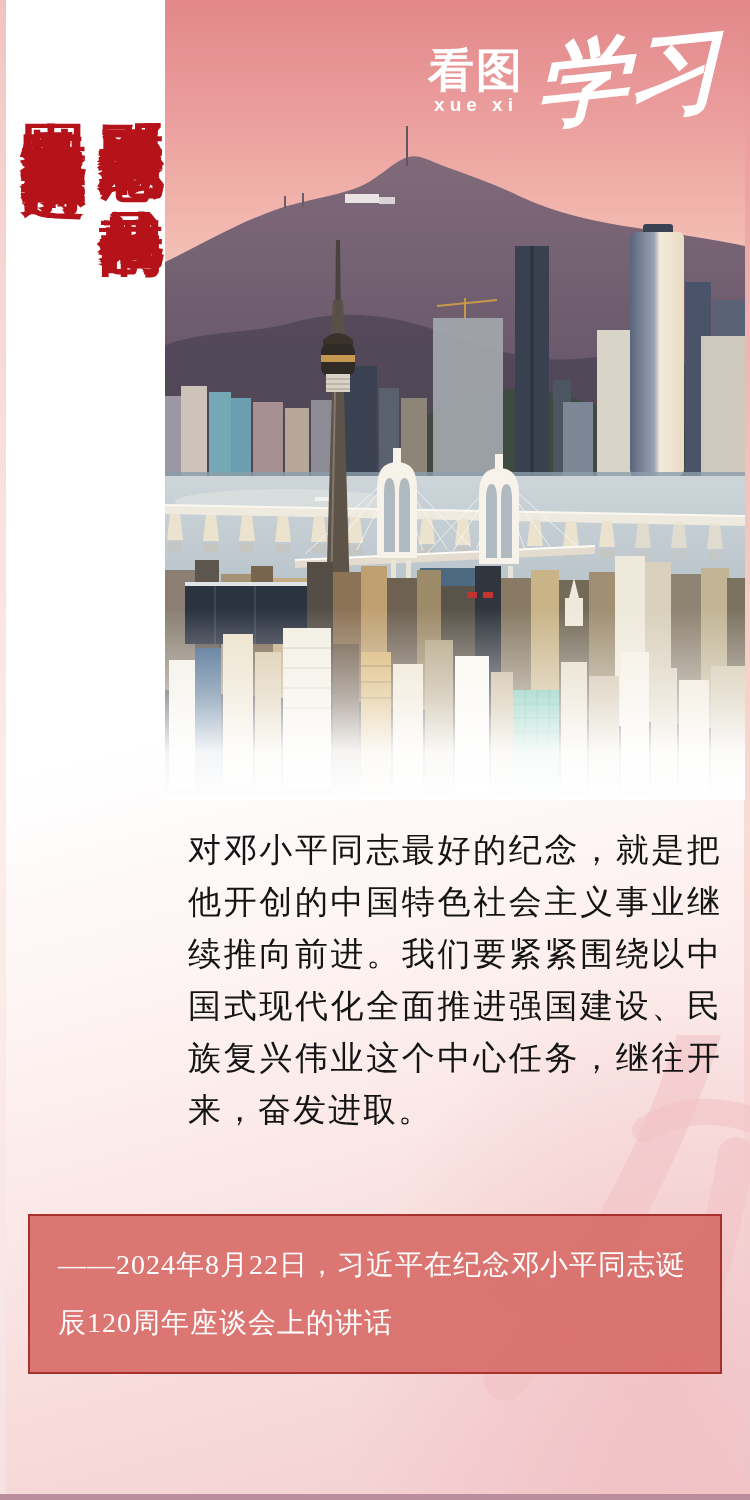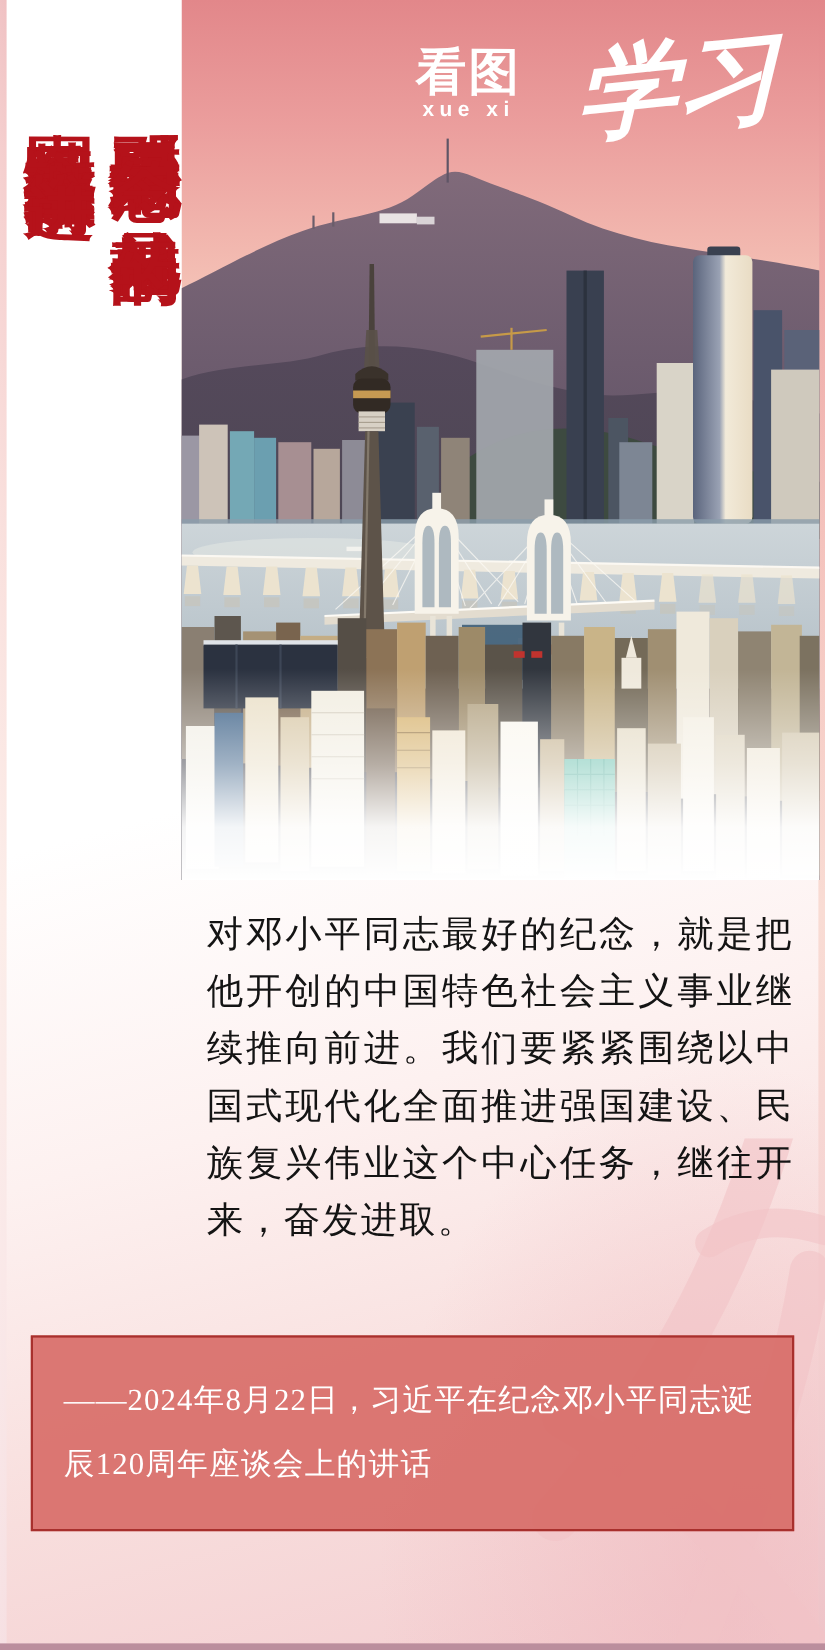--- a/index.html
+++ b/index.html
@@ -12,36 +12,36 @@
   .card{position:absolute;left:6px;right:6px;top:0;bottom:6px;
     background:linear-gradient(165deg,#ffffff 0%,#ffffff 46%,#fdf1f0 64%,#f8dedd 82%,#f3cdd0 100%);}
   .card::after{content:"";position:absolute;inset:0;
     background:radial-gradient(60% 45% at 88% 96%,rgba(238,180,186,.55),rgba(238,180,186,0) 70%);}
   
   .watermark{position:absolute;right:0;top:1035px;z-index:1;}
   
   .photo{position:absolute;left:165px;top:0;width:580px;height:800px;z-index:2;}
   .photo svg{display:block;}
   
-  .brand{position:absolute;top:42px;right:42px;z-index:4;display:flex;align-items:flex-start;color:#ffffff;gap:38px;}
+  .brand{position:absolute;top:42px;right:30px;z-index:4;display:flex;align-items:center;color:#ffffff;}
   .brand-bold{font-family:"Liberation Sans",sans-serif;font-weight:900;font-size:46px;line-height:1;letter-spacing:2px;}
   .brand-latin{font-family:"Liberation Sans",sans-serif;font-weight:700;font-size:19px;letter-spacing:5px;margin-top:1px;text-align:center;}
   .brand-script{font-family:"DejaVu Serif",serif;font-style:italic;font-weight:600;font-size:92px;line-height:.95;
     margin-left:12px;margin-top:-8px;transform:rotate(-6deg) skewX(-6deg);}
   
   .vtitle{position:absolute;left:14px;top:80px;height:1080px;z-index:3;
     writing-mode:vertical-rl;font-family:"Liberation Serif",serif;font-weight:bold;
     color:#b5121a;font-size:52px;letter-spacing:3px;line-height:62px;
     transform:scaleX(1.25);transform-origin:0 0;}
   
   .body-text{position:absolute;left:188px;top:824px;width:534px;z-index:3;
     font-family:"Liberation Serif",serif;font-size:33px;line-height:52px;letter-spacing:2px;
     color:#141414;text-align:justify;}
   
-  .quote-box{position:absolute;left:28px;top:1214px;width:694px;height:178px;z-index:3;box-sizing:border-box;
+  .quote-box{position:absolute;left:28px;top:1214px;width:694px;height:160px;z-index:3;box-sizing:border-box;
     background:rgba(215,106,102,.9);border:2px solid #a8302d;
     display:flex;align-items:center;padding:0 28px;}
   .quote-box .qtext{font-family:"Liberation Serif",serif;font-size:28px;line-height:58px;letter-spacing:1px;color:#ffffff;}
   
   .cnr{position:absolute;left:0;right:0;top:1392px;z-index:3;text-align:center;
     font-family:"Liberation Sans",sans-serif;font-weight:900;font-size:58px;letter-spacing:8px;color:#e60014;}
   .bottom-strip{position:absolute;left:0;right:0;bottom:0;height:6px;background:#bb8e9d;z-index:5;}
 </style>
 </head>
 <body>

